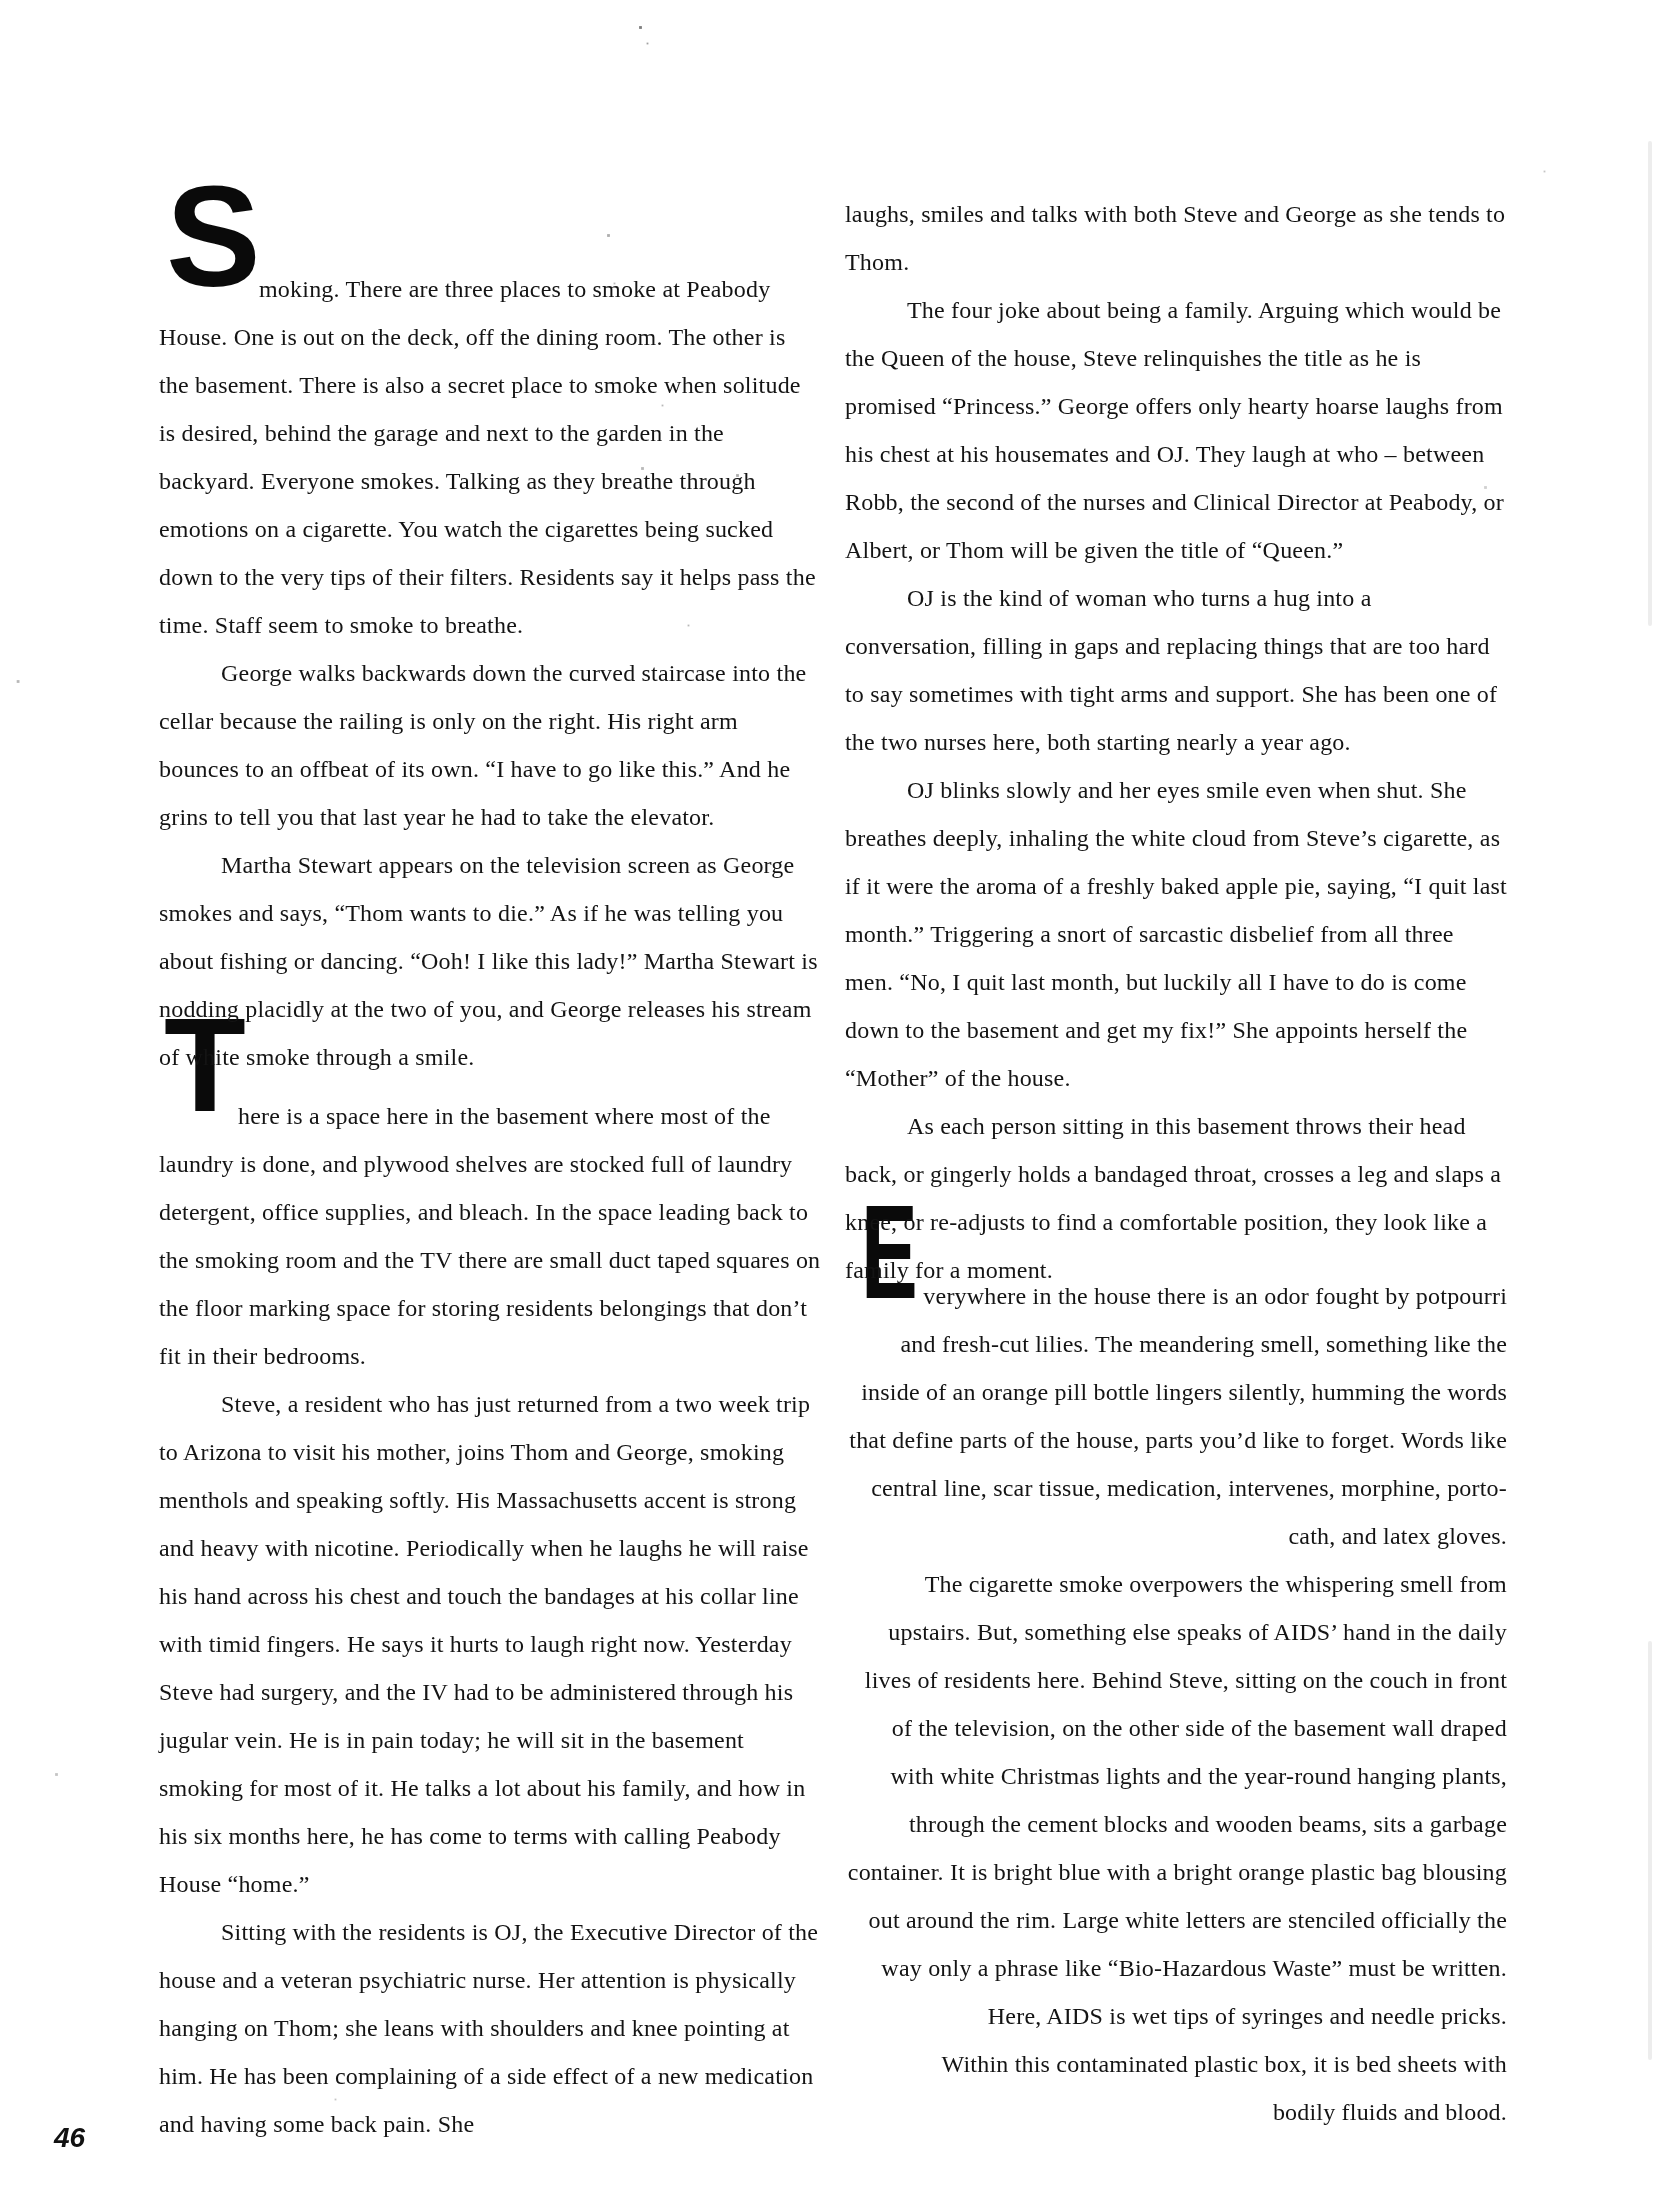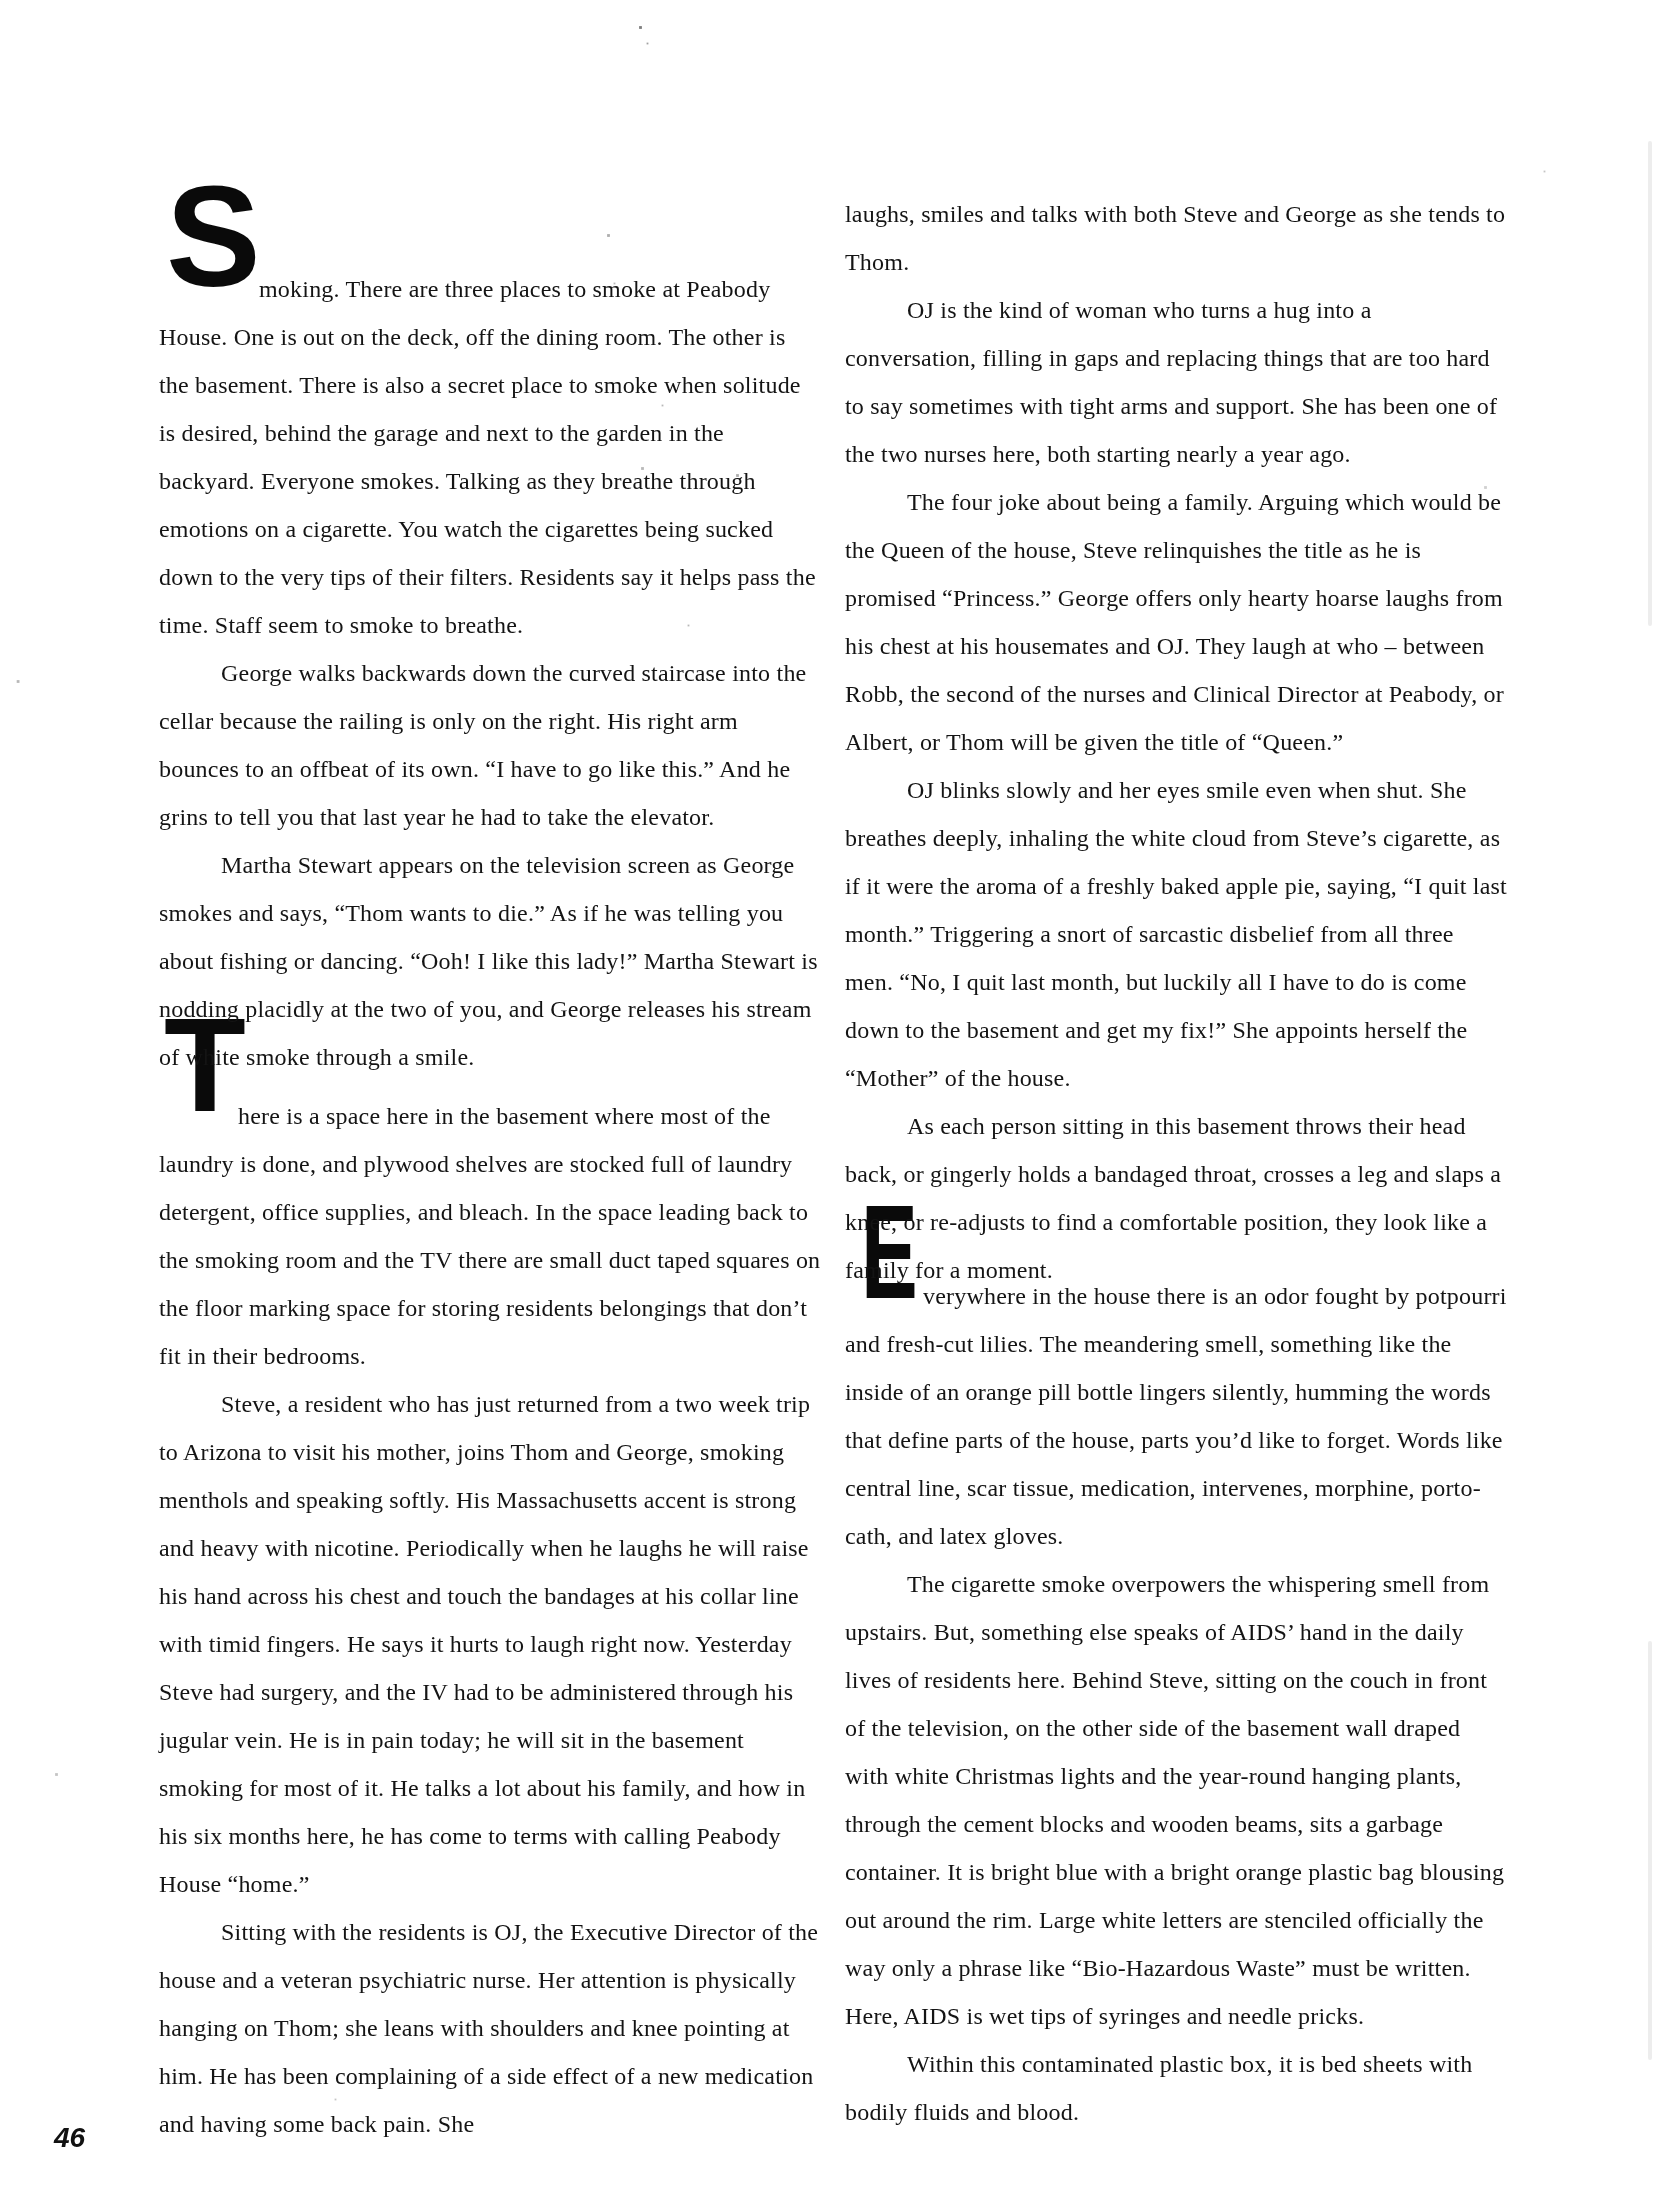--- a/index.html
+++ b/index.html
@@ -31,21 +31,21 @@
     line-height: 1;
     color: #0a0a0a;
     white-space: pre;
   }
   #cap-s { left: 166px; top: 166px; font-size: 142px; }
   #cap-t { left: 164px; top: 998px; font-size: 134px; }
   #cap-e { left: 861px; top: 1186px; font-size: 133px; transform: scaleX(0.64); transform-origin: left top; }
   #left-block-1  { left: 159px;  top: 265px;  width: 662px; }
   #left-block-2  { left: 159px;  top: 1092px; width: 662px; }
   #right-block-1 { left: 845px; top: 190px;  width: 662px; }
-  #right-block-2 { left: 845px; top: 1272px; width: 662px; }
+  #right-block-2 { left: 845px; top: 1272px; width: 662px; text-align: right; }
   .page-number {
     position: absolute;
     left: 54px;
     top: 2122px;
     font-family: "Liberation Sans", sans-serif;
     font-weight: bold;
     font-style: italic;
     font-size: 28px;
     color: #111111;
   }
@@ -103,22 +103,22 @@
   </div>
 
   <div class="text-block" id="left-block-2">
     <p class="cap-first-t">here is a space here in the basement where most of the laundry is done, and plywood shelves are stocked full of laundry detergent, office supplies, and bleach. In the space leading back to the smoking room and the TV there are small duct taped squares on the floor marking space for storing residents belongings that don’t fit in their bedrooms.</p>
     <p class="indent">Steve, a resident who has just returned from a two week trip to Arizona to visit his mother, joins Thom and George, smoking menthols and speaking softly. His Massachusetts accent is strong and heavy with nicotine. Periodically when he laughs he will raise his hand across his chest and touch the bandages at his collar line with timid fingers. He says it hurts to laugh right now. Yesterday Steve had surgery, and the IV had to be administered through his jugular vein. He is in pain today; he will sit in the basement smoking for most of it. He talks a lot about his family, and how in his six months here, he has come to terms with calling Peabody House “home.”</p>
     <p class="indent">Sitting with the residents is OJ, the Executive Director of the house and a veteran psychiatric nurse. Her attention is physically hanging on Thom; she leans with shoulders and knee pointing at him. He has been complaining of a side effect of a new medication and having some back pain. She</p>
   </div>
 
   <div class="text-block" id="right-block-1">
     <p>laughs, smiles and talks with both Steve and George as she tends to Thom.</p>
+    <p class="indent">The four joke about being a family. Arguing which would be the Queen of the house, Steve relinquishes the title as he is promised “Princess.” George offers only hearty hoarse laughs from his chest at his housemates and OJ. They laugh at who – between Robb, the second of the nurses and Clinical Director at Peabody, or Albert, or Thom will be given the title of “Queen.”</p>
     <p class="indent">OJ is the kind of woman who turns a hug into a conversation, filling in gaps and replacing things that are too hard to say sometimes with tight arms and support. She has been one of the two nurses here, both starting nearly a year ago.</p>
-    <p class="indent">The four joke about being a family. Arguing which would be the Queen of the house, Steve relinquishes the title as he is promised “Princess.” George offers only hearty hoarse laughs from his chest at his housemates and OJ. They laugh at who – between Robb, the second of the nurses and Clinical Director at Peabody, or Albert, or Thom will be given the title of “Queen.”</p>
     <p class="indent">OJ blinks slowly and her eyes smile even when shut. She breathes deeply, inhaling the white cloud from Steve’s cigarette, as if it were the aroma of a freshly baked apple pie, saying, “I quit last month.” Triggering a snort of sarcastic disbelief from all three men. “No, I quit last month, but luckily all I have to do is come down to the basement and get my fix!”  She appoints herself the “Mother” of the house.</p>
     <p class="indent">As each person sitting in this basement throws their head back, or gingerly holds a bandaged throat, crosses a leg and slaps a knee, or re-adjusts to find a comfortable position, they look like a family for a moment.</p>
   </div>
 
   <div class="text-block" id="right-block-2">
     <p class="cap-first-e">verywhere in the house there is an odor fought by potpourri and fresh-cut lilies. The meandering smell, something like the inside of an orange pill bottle lingers silently, humming the words that define parts of the house, parts you’d like to forget. Words like central line, scar tissue, medication, intervenes, morphine, porto-cath, and latex gloves.</p>
     <p class="indent">The cigarette smoke overpowers the whispering smell from upstairs. But, something else speaks of AIDS’ hand in the daily lives of residents here. Behind Steve, sitting on the couch in front of the television, on the other side of the basement wall draped with white Christmas lights and the year-round hanging plants, through the cement blocks and wooden beams, sits a garbage container. It is bright blue with a bright orange plastic bag blousing out around the rim. Large white letters are stenciled officially the way only a phrase like “Bio-Hazardous Waste” must be written. Here, AIDS is wet tips of syringes and needle pricks.</p>
     <p class="indent">Within this contaminated plastic box, it is bed sheets with bodily fluids and blood.</p>
   </div>
 

